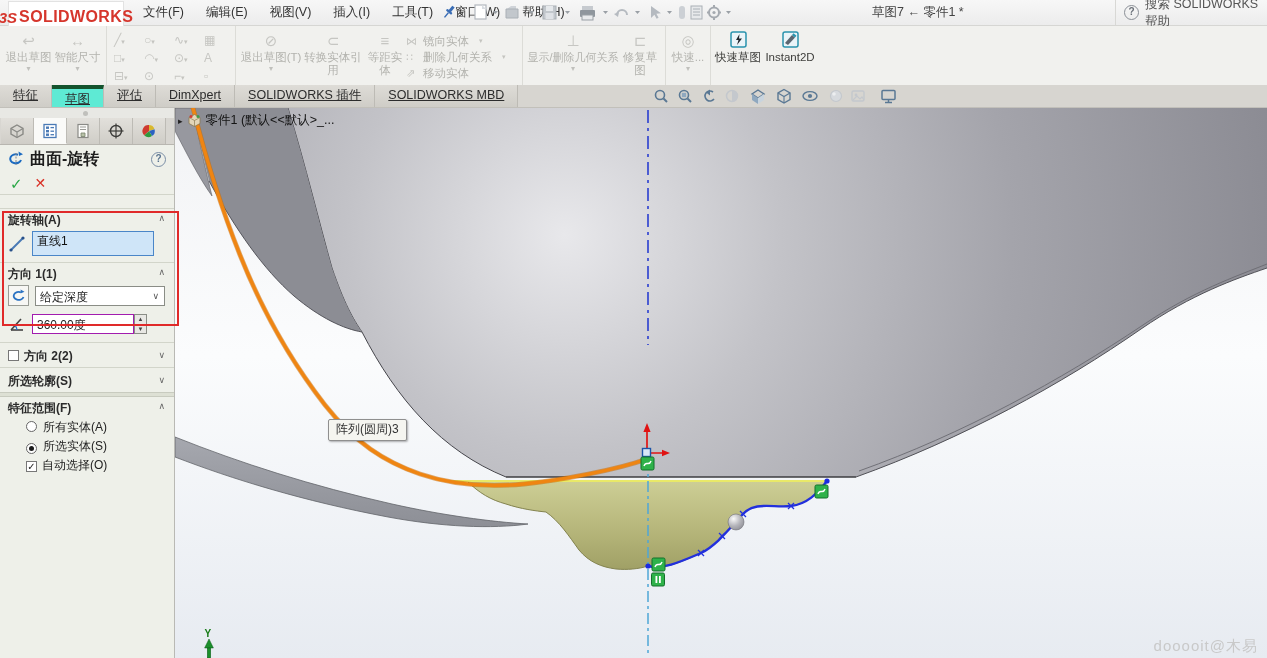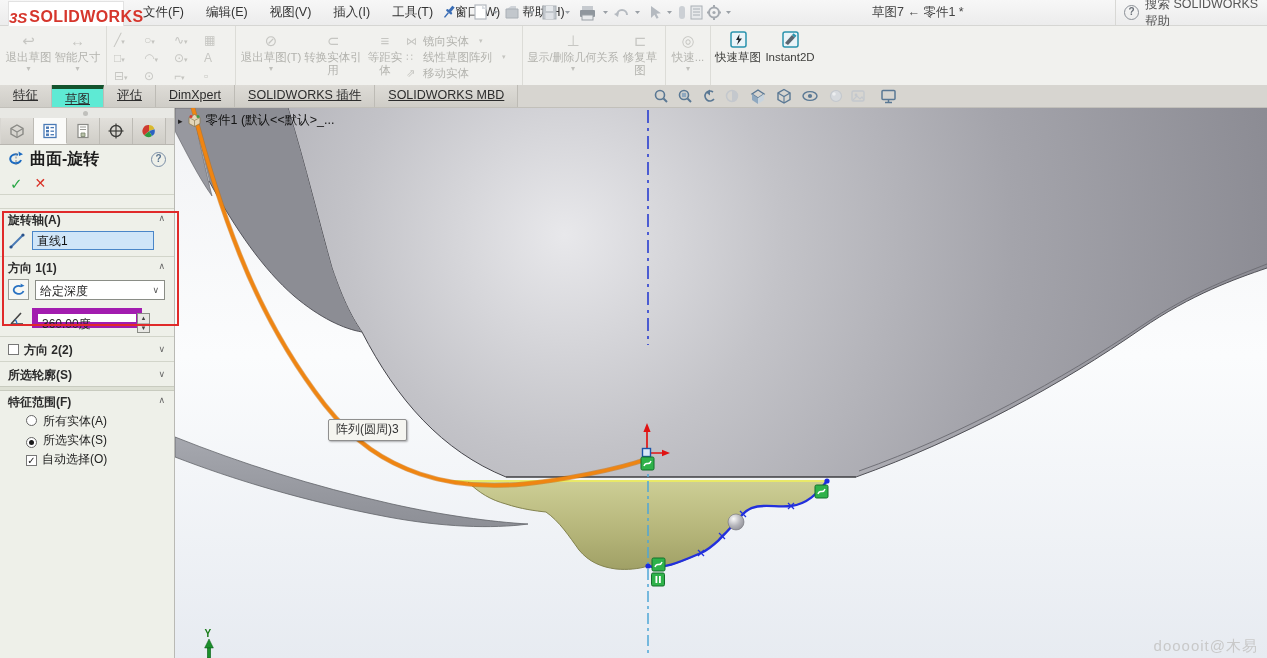--- a/index.html
+++ b/index.html
@@ -3,21 +3,21 @@
 <meta charset="utf-8">
 <style>
   * { margin:0; padding:0; box-sizing:border-box; }
   html,body { width:1267px; height:658px; overflow:hidden; }
   body { position:relative; font-family:"Liberation Sans","DejaVu Sans",sans-serif; background:#fff; color:#333; }
 
   
   .titlebar { position:absolute; left:0; top:0; width:1267px; height:26px;
     background:linear-gradient(#f7f7f7,#ececec); border-bottom:1px solid #d6d6d3; }
   .logo { position:absolute; left:8px; top:1px; width:116px; height:32px; background:#fff;
-    border:1px solid #e2e2e2; display:flex; align-items:center; gap:2px; }
+    border:1px solid #e2e2e2; display:flex; align-items:center; justify-content:center; gap:2px; }
   .logo .mark { color:#d6362c; font-weight:bold; font-style:italic; font-size:15px; }
   .logo .brand { color:#d6362c; font-weight:bold; font-size:16px; letter-spacing:.4px; }
   .menus { position:absolute; left:132px; top:0; height:25px; display:flex; align-items:center; }
   .menu-item { padding:0 11px; font-size:12.5px; color:#333; line-height:25px; }
   .pin { position:absolute; left:442px; top:4px; }
   .qat { position:absolute; left:473px; top:3px; }
   .doc-title { position:absolute; left:872px; top:0; line-height:25px; font-size:12.5px; color:#444; }
   .searchbox { position:absolute; right:0; top:0; width:152px; height:25px; border-left:1px solid #d8d8d5;
     display:flex; align-items:center; gap:6px; padding-left:8px; }
   .help-circle { width:15px; height:15px; border-radius:50%; border:1.5px solid #8a8f96; color:#6a7078;
@@ -58,24 +58,24 @@
   .ptab.active { background:#fafaf8; border-bottom:1px solid #fafaf8; }
   .pm-header { height:28px; display:flex; align-items:center; gap:6px; padding:0 8px; background:#eef0e9; }
   .pm-title { font-weight:bold; font-size:16px; color:#1c1c1c; flex:1; }
   .okrow { height:22px; display:flex; align-items:center; gap:12px; padding-left:10px; border-bottom:1px solid #d2d5ca; }
   .ok { color:#27a744; font-size:15px; font-weight:bold; line-height:15px; }
   .cancel { color:#d93025; font-size:14px; font-weight:bold; line-height:15px; }
   .sect { position:relative; border-top:1px solid #d2d5ca; }
   .sect-h { height:20px; padding:3px 8px 0 8px; font-size:12px; font-weight:bold; color:#2b2b2b; position:relative; }
   .sect-h .scaret { position:absolute; right:9px; top:4px; font-size:9px; color:#666; font-weight:normal; }
   .rowfield { display:flex; align-items:center; gap:6px; padding:2px 8px 6px 8px; }
-  .sel-field { width:122px; height:19px; background:#cfe5f8; border:1px solid #4a86c8; font-size:12px; color:#111; padding:1px 4px; }
+  .sel-field { width:122px; height:25px; background:#cfe5f8; border:1px solid #4a86c8; font-size:12px; color:#111; padding:1px 4px; }
   .combo { width:130px; height:20px; background:#fff; border:1px solid #8a8d86; font-size:12px; color:#222; padding:2px 4px; position:relative; }
   .combo .ccaret { position:absolute; right:5px; top:4px; font-size:9px; color:#555; }
-  .spinner { width:110px; height:20px; background:#fff; border:6px solid #a21caf; font-size:12px; color:#222; padding:2px 4px; position:relative; }
+  .spinner { width:102px; height:20px; background:#fff; border:1px solid #a21caf; font-size:12px; color:#222; padding:2px 4px; position:relative; }
   .spinbtns { position:absolute; right:-14px; top:-1px; width:13px; height:20px; border:1px solid #8a8d86; background:#e8e8e4;
     display:flex; flex-direction:column; }
   .spinbtns div { flex:1; font-size:6px; line-height:9px; text-align:center; color:#444; border-bottom:1px solid #b5b5b0; }
   .spinbtns div:last-child { border-bottom:none; }
   .iconbox { width:21px; height:21px; border:1px solid #9a9d96; background:#f7f7f4; display:flex; align-items:center; justify-content:center; }
   .chk { width:11px; height:11px; border:1px solid #777; background:#fff; display:inline-block; vertical-align:-1px; margin-right:5px;
     font-size:10px; line-height:10px; text-align:center; color:#222; }
   .radio { width:11px; height:11px; border:1px solid #666; border-radius:50%; background:#fff; display:inline-flex; align-items:center; justify-content:center; margin-right:6px; vertical-align:-1px; }
   .radio .rdot { width:5px; height:5px; border-radius:50%; background:#1a1a1a; }
   .optrow { font-size:12px; color:#222; padding:2px 8px 2px 26px; height:19px; }
@@ -217,21 +217,21 @@
       <span>等距实体</span>
     </div>
     <div class="stack3" style="width:112px">
       <div class="stackrow">
         <span class="ric">⋈</span>
         <span>镜向实体</span>
         <span class="caret">▾</span>
       </div>
       <div class="stackrow">
         <span class="ric">∷</span>
-        <span>线性草图阵列</span>
+        <span>删除几何关系</span>
         <span class="caret">▾</span>
       </div>
       <div class="stackrow">
         <span class="ric">⇗</span>
         <span>移动实体</span>
       </div>
     </div>
   </div>
   <div class="rgroup">
     <div class="rbtn" style="width:92px">

